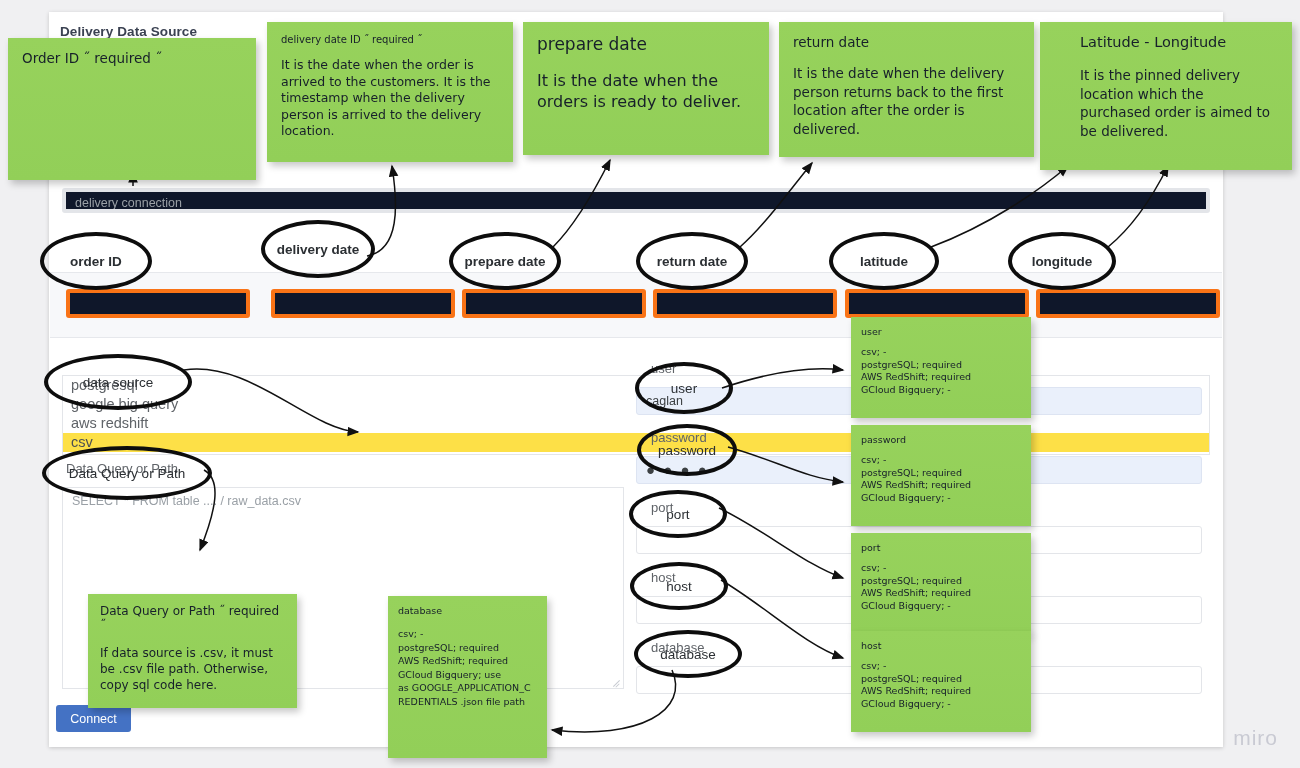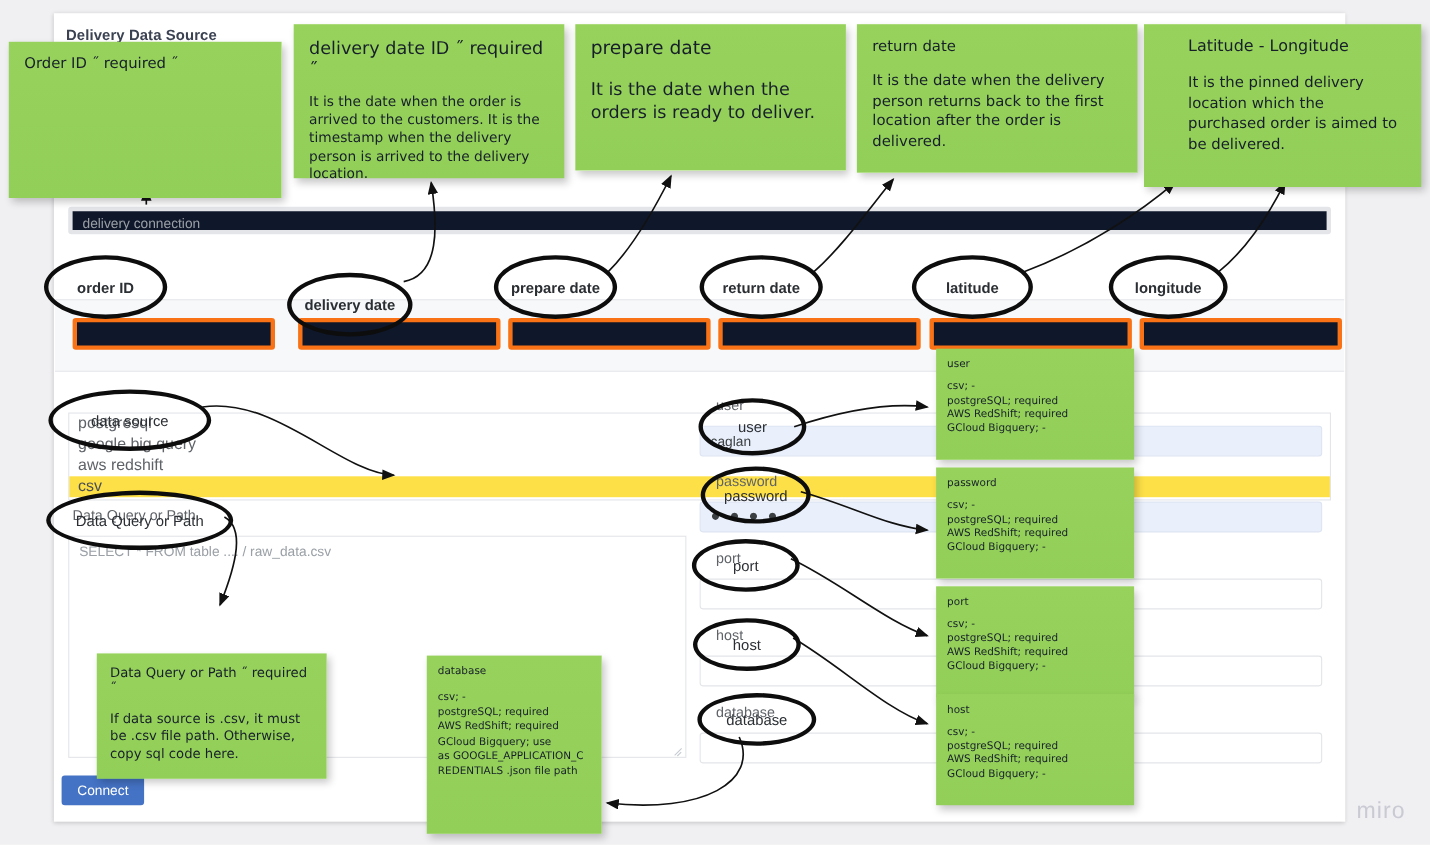--- a/index.html
+++ b/index.html
@@ -108,21 +108,21 @@
   .note-sm .nb{font-size:9.5px;line-height:12.5px;}
 
   .note-md{padding:10px 12px;margin-top:40px;}
   .note-md .nt{font-size:11.5px;margin-bottom:11px;}
   .note-md .nb{font-size:11.5px;line-height:14.5px;}
 
   .note-1{left:8px;top:38px;width:248px;height:142px;}
   .note-1 .nt{font-size:13.5px;margin-bottom:12px;}
   .note-1 .nb{font-size:12.5px;line-height:16px;}
   .note-2{left:267px;top:22px;width:246px;height:140px;}
-  .note-2 .nt{font-size:16px;margin-bottom:12px;}
+  .note-2 .nt{font-size:10px;margin-bottom:12px;}
   .note-2 .nb{font-size:12.5px;line-height:16.5px;}
   .note-3{left:523px;top:22px;width:246px;height:133px;}
   .note-3 .nt{font-size:17px;margin-bottom:16px;}
   .note-3 .nb{font-size:16px;line-height:21px;}
   .note-4{left:779px;top:22px;width:255px;height:135px;}
   .note-4 .nt{font-size:13.5px;margin-bottom:14px;}
   .note-4 .nb{font-size:13.5px;line-height:18.5px;}
   .note-5{left:1040px;top:22px;width:252px;height:148px;padding-left:40px;}
   .note-5 .nt{font-size:14.5px;margin-bottom:16px;}
   .note-5 .nb{font-size:13.5px;line-height:18.5px;}
@@ -146,21 +146,21 @@
 
   
   .ell{
     position:absolute;border:4px solid #0d0d0d;border-radius:50%;
     display:flex;align-items:center;justify-content:center;
     font-size:13.5px;color:#2b2f33;background:transparent;
     font-family:"Liberation Sans",sans-serif;
   }
   .ell.bold{font-weight:bold;}
   .e-order{left:40px;top:232px;width:104px;height:50px;}
-  .e-ddate{left:261px;top:248px;width:106px;height:50px;}
+  .e-ddate{left:261px;top:220px;width:106px;height:50px;}
   .e-pdate{left:449px;top:232px;width:104px;height:50px;}
   .e-rdate{left:636px;top:232px;width:104px;height:50px;}
   .e-lat{left:829px;top:232px;width:102px;height:50px;}
   .e-lon{left:1008px;top:232px;width:100px;height:50px;}
 
   .e-dsrc{left:44px;top:354px;width:140px;height:48px;}
   .e-dqp{left:42px;top:446px;width:162px;height:46px;}
 
   .e-user{left:635px;top:362px;width:90px;height:44px;}
   .e-pass{left:637px;top:424px;width:92px;height:44px;}

